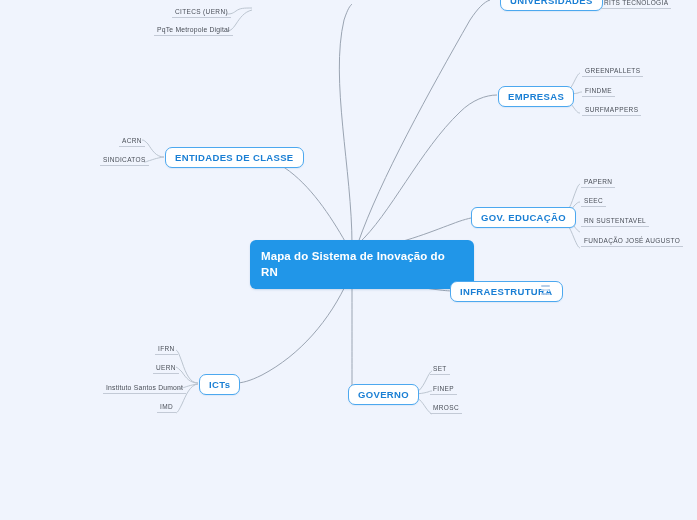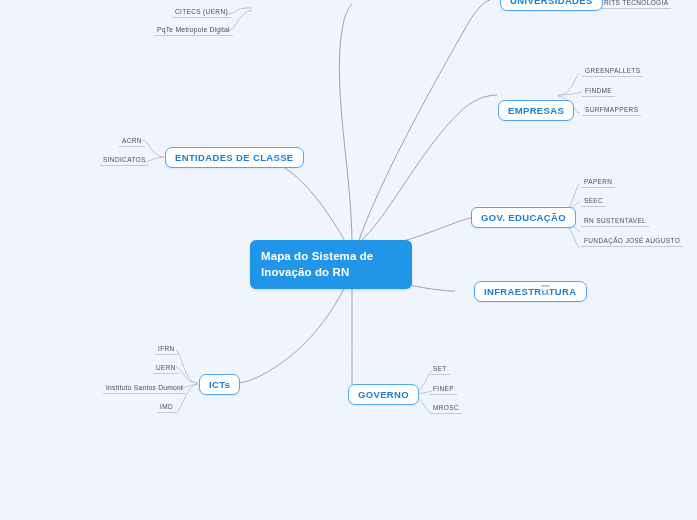--- a/index.html
+++ b/index.html
@@ -142,40 +142,40 @@
 
     <path class="edge-path thin" d="M 198 383 C 190 383 186 374 182 362 C 179 354 178 351 176 350"></path>
     <path class="edge-path thin" d="M 198 383 C 190 383 186 378 182 372 C 179 369 178 368 176 367"></path>
     <path class="edge-path thin" d="M 198 384 C 190 385 186 387 182 388 C 180 389 179 389 178 389"></path>
     <path class="edge-path thin" d="M 198 384 C 190 385 186 395 182 404 C 179 410 178 412 176 413"></path>
 
     <path class="edge-path thin" d="M 164 157 C 156 157 152 150 148 144 C 145 141 144 140 142 140"></path>
     <path class="edge-path thin" d="M 164 157 C 156 158 152 160 148 161 C 146 162 145 162 144 162"></path>
   </svg>
 
-  <div class="node root" style="left:250px; top:240px; width:162px;">Mapa do Sistema de Inovação do RN</div>
+  <div class="node root" style="left:250px; top:240px; width:224px;">Mapa do Sistema de Inovação do RN</div>
 
   <div class="node leaf" style="left:172px; top:7px;">CITECS (UERN)</div>
   <div class="node leaf mixed" style="left:154px; top:25px;">PqTe Metropole Digital</div>
 
   <div class="node branch" style="left:500px; top:-10px;">UNIVERSIDADES</div>
   <div class="node leaf" style="left:601px; top:-2px;">RITS TECNOLOGIA</div>
 
-  <div class="node branch" style="left:498px; top:86px;margin-top:14px;">EMPRESAS</div>
+  <div class="node branch" style="left:498px; top:86px;">EMPRESAS</div>
   <div class="node leaf" style="left:582px; top:66px;">GREENPALLETS</div>
   <div class="node leaf" style="left:582px; top:86px;">FINDME</div>
   <div class="node leaf" style="left:582px; top:105px;">SURFMAPPERS</div>
 
   <div class="node branch" style="left:471px; top:207px;border-radius:6px;">GOV. EDUCAÇÃO</div>
   <div class="node leaf" style="left:581px; top:177px;">PAPERN</div>
   <div class="node leaf" style="left:581px; top:196px;">SEEC</div>
   <div class="node leaf" style="left:581px; top:216px;">RN SUSTENTAVEL</div>
   <div class="node leaf" style="left:581px; top:236px;">FUNDAÇÃO JOSÉ AUGUSTO</div>
 
-  <div class="node branch" style="left:450px; top:281px;margin-left:24px;">INFRAESTRUTURA</div>
+  <div class="node branch" style="left:450px; top:281px;">INFRAESTRUTURA</div>
   <div class="collapse-icon" style="left:541px; top:285px;">
     <i class="w1"></i>
       <i class="w2"></i>
       <i class="w3"></i>
   </div>
 
   <div class="node branch" style="left:348px; top:384px;">GOVERNO</div>
   <div class="node leaf" style="left:430px; top:364px;">SET</div>
   <div class="node leaf" style="left:430px; top:384px;">FINEP</div>
   <div class="node leaf" style="left:430px; top:403px;">MROSC</div>

